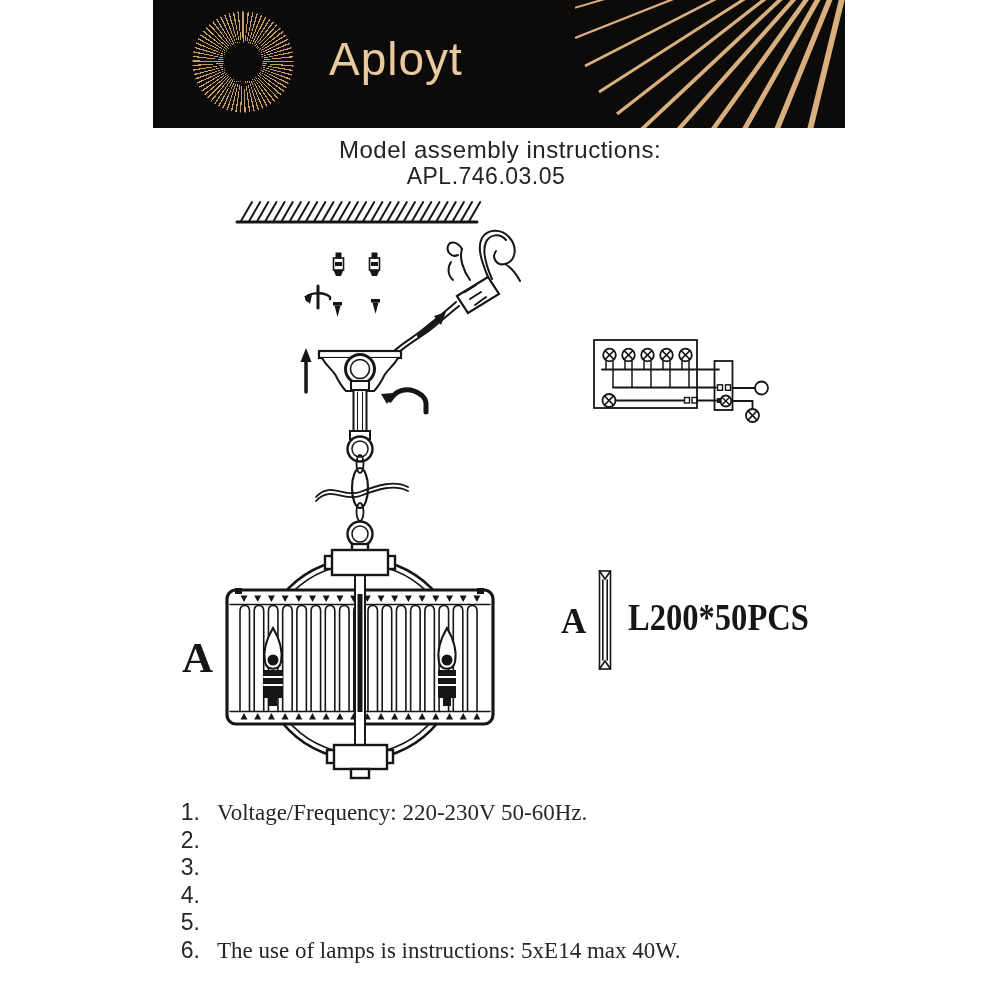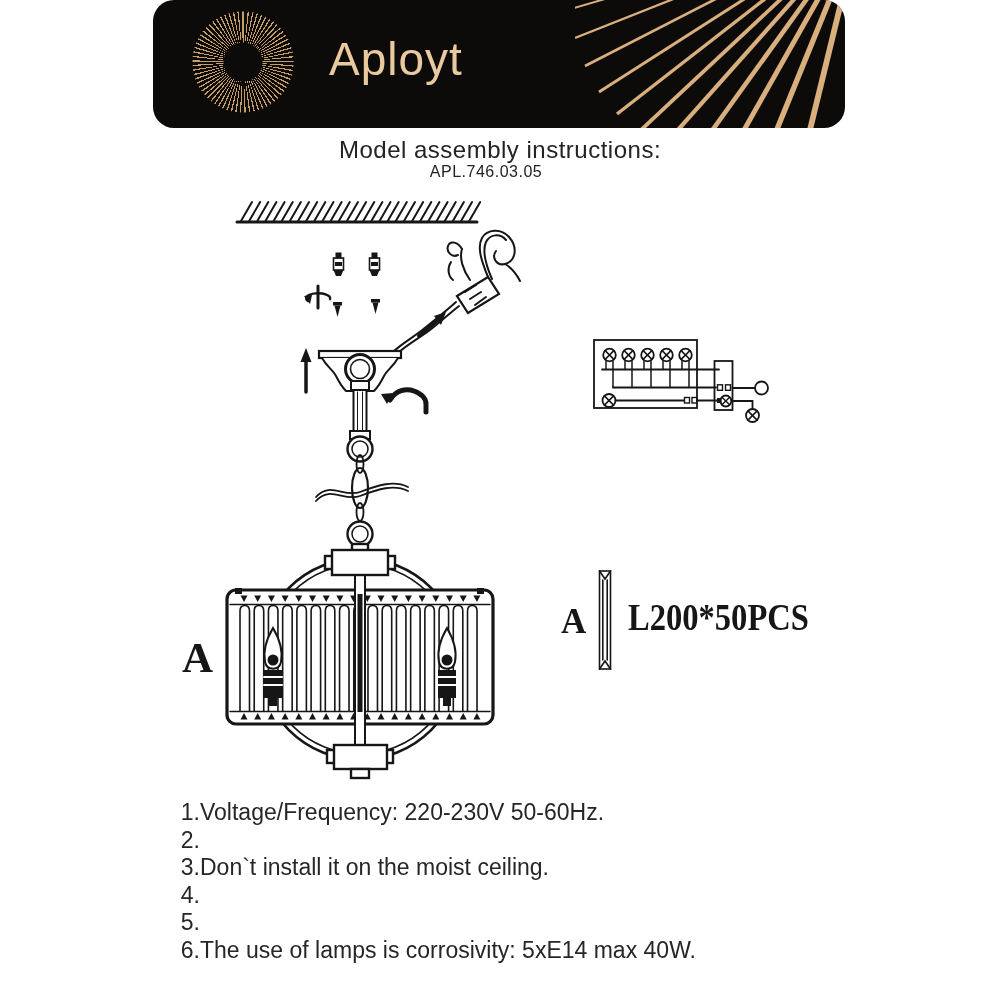--- a/index.html
+++ b/index.html
@@ -3,49 +3,49 @@
 <meta charset="utf-8">
 <style>
   html,body{margin:0;padding:0;}
   body{
     width:1000px;height:1000px;position:relative;background:#ffffff;
     font-family:"Liberation Sans",sans-serif;color:#222;overflow:hidden;
   }
   
   .banner{
     position:absolute;left:153px;top:0;width:692px;height:128px;
-    background:#0d0b09;overflow:hidden;border-radius:21px;
+    background:#0d0b09;overflow:hidden;
   }
   .sunburst{
     position:absolute;left:35px;top:7px;width:110px;height:110px;border-radius:50%;
     background:repeating-conic-gradient(#c79e66 0deg 1.6deg, rgba(0,0,0,0) 1.6deg 5.2deg);
     -webkit-mask:radial-gradient(circle at 50% 50%, rgba(0,0,0,0) 0 19px, #000 20px 50px, rgba(0,0,0,0) 51px);
             mask:radial-gradient(circle at 50% 50%, rgba(0,0,0,0) 0 19px, #000 20px 50px, rgba(0,0,0,0) 51px);
   }
   .brand{
     position:absolute;left:176px;top:32px;font-size:46px;font-weight:400;
     letter-spacing:1px;color:#e9c99e;
   }
   .corner-rays{position:absolute;right:0;top:0;}
   
   .h-title{position:absolute;left:0;top:136px;width:1000px;text-align:center;
     font-size:24px;letter-spacing:.5px;color:#232323;}
   .h-model{position:absolute;left:0;top:163px;width:972px;text-align:center;
-    font-size:16px;letter-spacing:.5px;color:#232323;}
+    font-size:23px;letter-spacing:.5px;color:#232323;}
   
   .serifbold{font-family:"Liberation Serif",serif;font-weight:bold;color:#161616;line-height:1;}
   .label-a-left{position:absolute;left:182px;top:636px;font-size:43px;}
   .label-a-right{position:absolute;left:561px;top:604px;font-size:35px;}
   .label-spec{position:absolute;left:628px;top:599px;font-size:37px;
     transform:scaleX(.88);transform-origin:left top;letter-spacing:0;}
   
   .instructions{position:absolute;left:170px;top:799px;width:700px;}
   .inst-row{display:flex;font-size:23px;line-height:27.6px;color:#262626;}
   .inst-num{width:30px;text-align:right;flex:0 0 30px;}
-  .inst-text{}
+  .inst-text{margin-left:17px;font-family:Liberation Serif, serif;}
   
   #diagram-svg{position:absolute;left:0;top:0;}
 </style>
 </head>
 <body>
 
 <div class="banner">
   <div class="sunburst"></div>
   <div class="brand">Aployt</div>
   <svg class="corner-rays" width="270" height="128" viewBox="0 0 270 128">
@@ -367,25 +367,24 @@
 <div class="instructions">
   <div class="inst-row">
     <span class="inst-num">1.</span>
     <span class="inst-text">Voltage/Frequency: 220-230V 50-60Hz.</span>
   </div>
   <div class="inst-row">
     <span class="inst-num">2.</span>
   </div>
   <div class="inst-row">
     <span class="inst-num">3.</span>
-    <span class="inst-text">Don`t install it on the moist ceiling.</span>
   </div>
   <div class="inst-row">
     <span class="inst-num">4.</span>
   </div>
   <div class="inst-row">
     <span class="inst-num">5.</span>
   </div>
   <div class="inst-row">
     <span class="inst-num">6.</span>
-    <span class="inst-text">The use of lamps is corrosivity: 5xE14 max 40W.</span>
+    <span class="inst-text">The use of lamps is instructions: 5xE14 max 40W.</span>
   </div>
 </div>
 
 </body></html>

